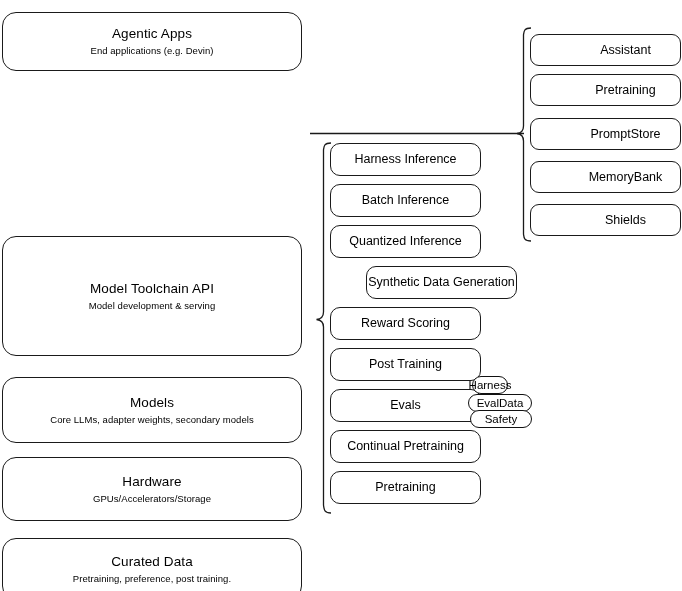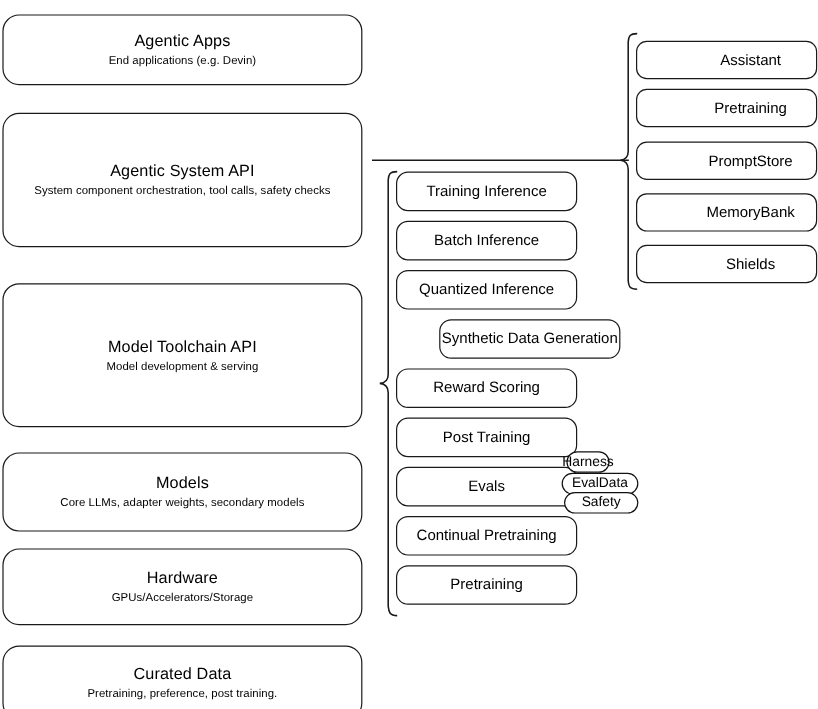--- a/index.html
+++ b/index.html
@@ -106,24 +106,20 @@
 </head>
 <body>
 
 <div id="canvas">
 
   <div class="box layer-box" style="top:2px;height:59px;">
     <span class="layer-title">Agentic Apps</span>
     <span class="layer-sub">End applications (e.g. Devin)</span>
   </div>
 
-  <div class="box layer-box" style="top:84px;height:112px;">
-    <span class="layer-title">Agentic System API</span>
-    <span class="layer-sub">System component orchestration, tool calls, safety checks</span>
-  </div>
 
   <div class="box layer-box" style="top:226px;height:120px;">
     <span class="layer-title">Model Toolchain API</span>
     <span class="layer-sub">Model development &amp; serving</span>
   </div>
 
   <div class="box layer-box" style="top:367px;height:66px;">
     <span class="layer-title">Models</span>
     <span class="layer-sub">Core LLMs, adapter weights, secondary models</span>
   </div>
@@ -132,21 +128,21 @@
     <span class="layer-title">Hardware</span>
     <span class="layer-sub">GPUs/Accelerators/Storage</span>
   </div>
 
   <div class="box layer-box" style="top:528px;height:62px;">
     <span class="layer-title">Curated Data</span>
     <span class="layer-sub">Pretraining, preference, post training.</span>
   </div>
 
   <div class="box api-box" style="top:143px;">
-    <span>Training Inference</span>
+    <span>Harness Inference</span>
   </div>
   <div class="box api-box" style="top:184px;">
     <span>Batch Inference</span>
   </div>
   <div class="box api-box" style="top:225px;">
     <span>Quantized Inference</span>
   </div>
   <div class="box api-box" style="top:266px;margin-left:36px;">
     <span>Synthetic Data Generation</span>
   </div>

